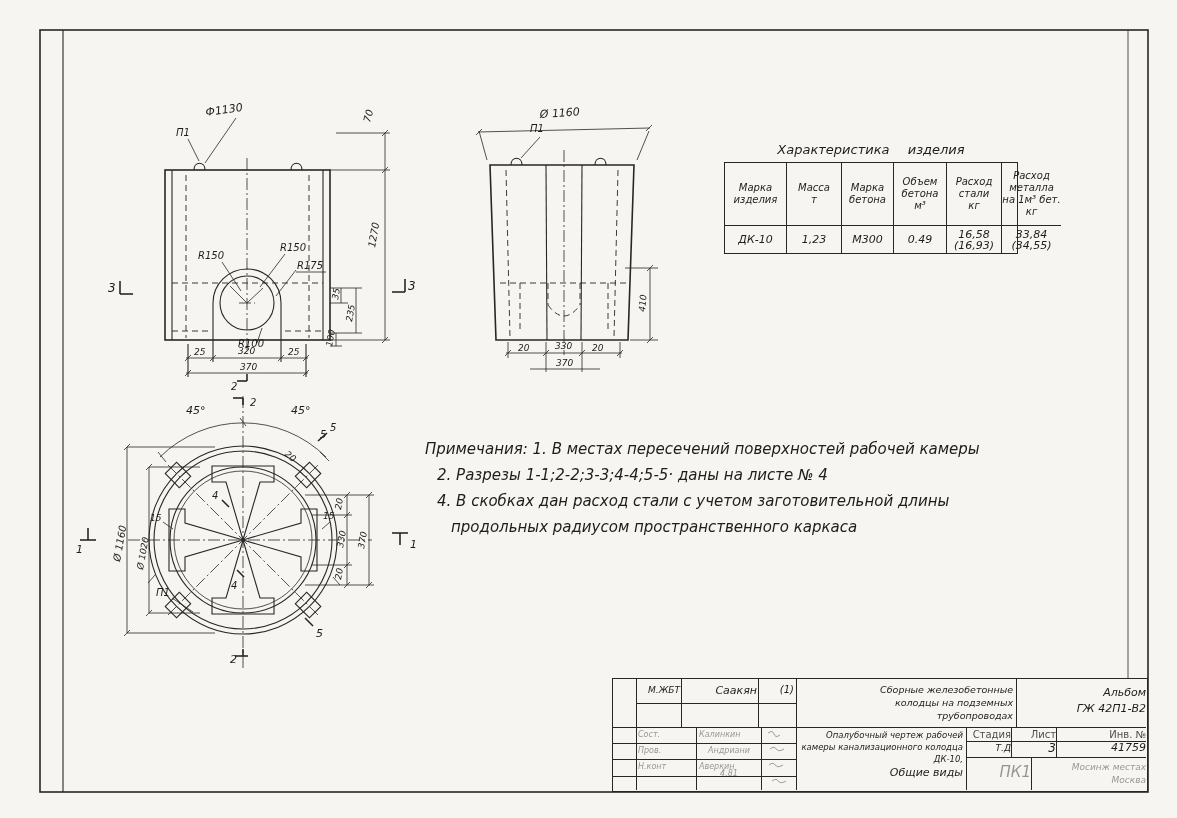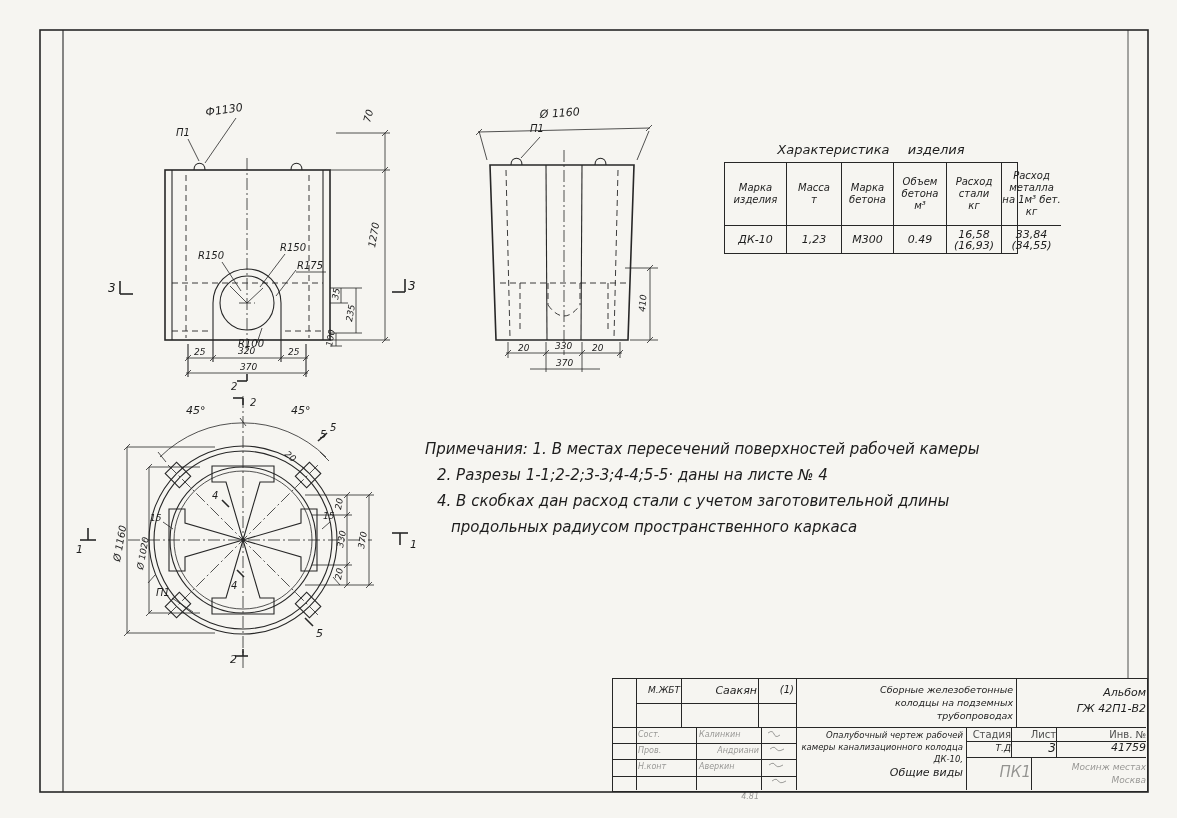--- a/index.html
+++ b/index.html
@@ -359,25 +359,25 @@
   </div>
 
   <div class="st-txt st-hand" style="left:406px;top:6px;width:127px;font-size:11px;line-height:16px;">
     <div>Альбом</div>
     <div>ГЖ 42П1-В2</div>
   </div>
 
   <div class="st-txt st-hand faded" style="left:25px;top:51px;width:56px;font-size:8px;text-align:left;">Сост.</div>
   <div class="st-txt st-hand faded" style="left:86px;top:51px;width:60px;font-size:8px;text-align:left;">Калинкин</div>
   <div class="st-txt st-hand faded" style="left:25px;top:67px;width:56px;font-size:8px;text-align:left;">Пров.</div>
-  <div class="st-txt st-hand faded" style="left:86px;top:67px;width:60px;font-size:8px;text-align:right;">Андриани</div>
+  <div class="st-txt st-hand faded" style="left:86px;top:67px;width:60px;font-size:8px;text-align:center;">Андриани</div>
   <div class="st-txt st-hand faded" style="left:25px;top:83px;width:56px;font-size:8px;text-align:left;">Н.конт</div>
   <div class="st-txt st-hand faded" style="left:86px;top:83px;width:60px;font-size:8px;text-align:left;">Аверкин</div>
   <div class="st-txt st-hand faded" style="left:25px;top:99px;width:56px;font-size:8px;text-align:left;"></div>
-  <div class="st-txt st-hand faded" style="left:86px;top:113px;width:60px;font-size:8px;text-align:right;">4.81</div>
+  <div class="st-txt st-hand faded" style="left:86px;top:90px;width:60px;font-size:8px;text-align:center;">4.81</div>
 
   <svg width="40" height="66" style="left:147px;top:46px;">
     <path d="M8,8 C16,2 12,16 20,10 M10,24 C18,18 14,30 24,24 M9,40 C17,34 13,46 23,40 M12,56 C20,50 16,62 26,56" class="thin" style="stroke:#2a2a2a;opacity:.55;"></path>
   </svg>
 
   <div class="st-txt st-hand" style="left:186px;top:50px;width:164px;font-size:8.5px;line-height:12px;">
     <div>Опалубочный чертеж рабочей</div>
     <div>камеры канализационного колодца</div>
     <div>ДК-10,</div>
     <div style="font-size:11px;margin-top:2px;">Общие виды</div>

